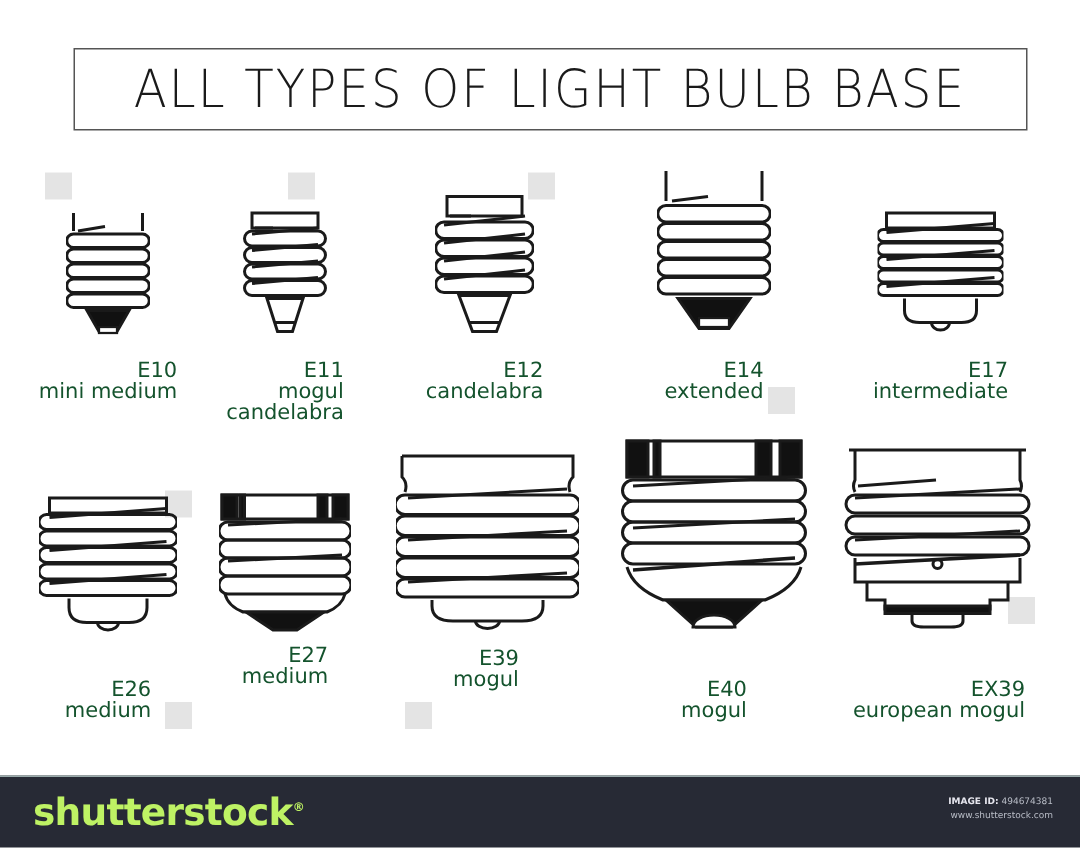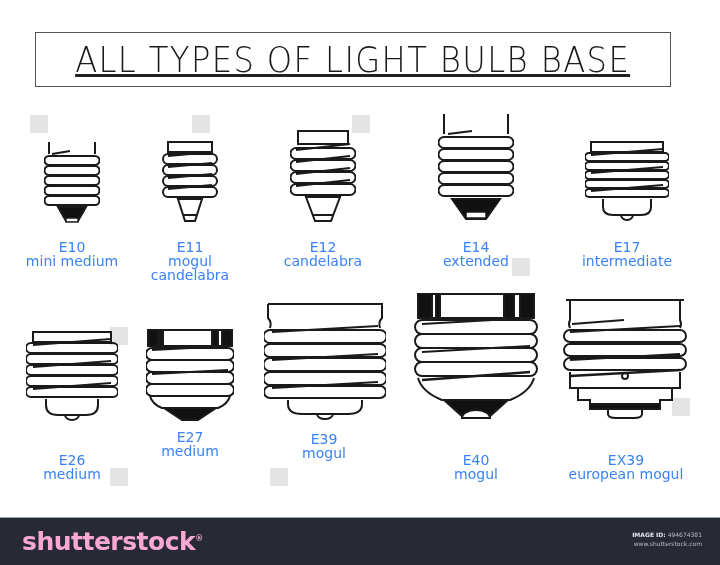--- a/index.html
+++ b/index.html
@@ -1,48 +1,48 @@
 <!DOCTYPE html>
 <html><head>
 <meta charset="utf-8">
 <style>
   html, body { margin: 0; padding: 0; }
   body {
     width: 720px; height: 565px; position: relative; overflow: hidden;
     background: #ffffff; font-family: "DejaVu Sans", sans-serif; color: #222;
   }
   .title-box {
-    position: absolute; left: 35px; top: 32px; width: 636px; height: 55px;
+    position: absolute; left: 49px; top: 32px; width: 636px; height: 55px;
     border: 1.5px solid #555; box-sizing: border-box;
-    display: flex; align-items: center; justify-content: center; text-decoration: underline;
+    display: flex; align-items: center; justify-content: center;
   }
   .title-text {
     font-family: "DejaVu Sans", sans-serif; font-weight: 300;
     font-size: 35px; letter-spacing: 1.5px; color: #1a1a1a; white-space: nowrap;
     transform: scaleX(0.92);
   }
   .bulb {
     position: absolute; display: flex; flex-direction: column; align-items: center;
   }
   .bulb svg { display: block; }
   .label {
-    position: absolute; text-align: center; font-size: 14px; line-height: 14px;
-    color: #3b82f6; transform: translateX(-50%); white-space: nowrap;
+    position: absolute; text-align: right; font-size: 14px; line-height: 14px;
+    color: #14532d; transform: translateX(-50%); white-space: nowrap;
   }
   .label .code, .label .name { display: block; }
   .wm {
     position: absolute; width: 18px; height: 18px; background: #ddd; opacity: .8;
   }
   .footer {
     position: absolute; left: 0; top: 517px; width: 720px; height: 48px;
     background: #272a35; border-top: 1px solid #9aa;
   }
   .logo {
     position: absolute; left: 22px; top: 9px; font-size: 25px; font-weight: bold;
-    color: #f9a8d4; letter-spacing: -0.5px; font-family: "DejaVu Sans", sans-serif;
+    color: #bef264; letter-spacing: -0.5px; font-family: "DejaVu Sans", sans-serif;
   }
   .meta {
     position: absolute; right: 18px; top: 12px; text-align: right;
     font-size: 6px; line-height: 9px; color: #b8bcc6;
   }
   .meta .id-label { font-weight: bold; color: #e6e6ee; }
 </style>
 </head>
 <body>
 

